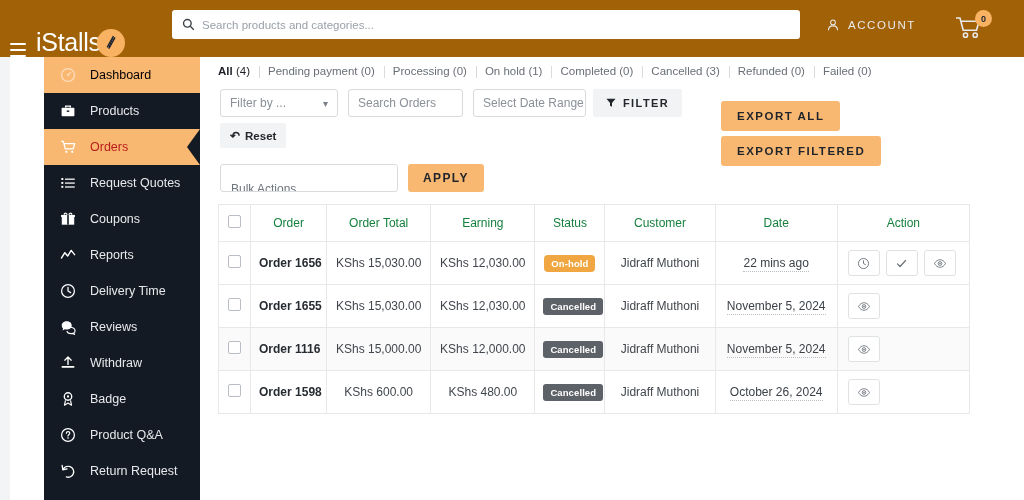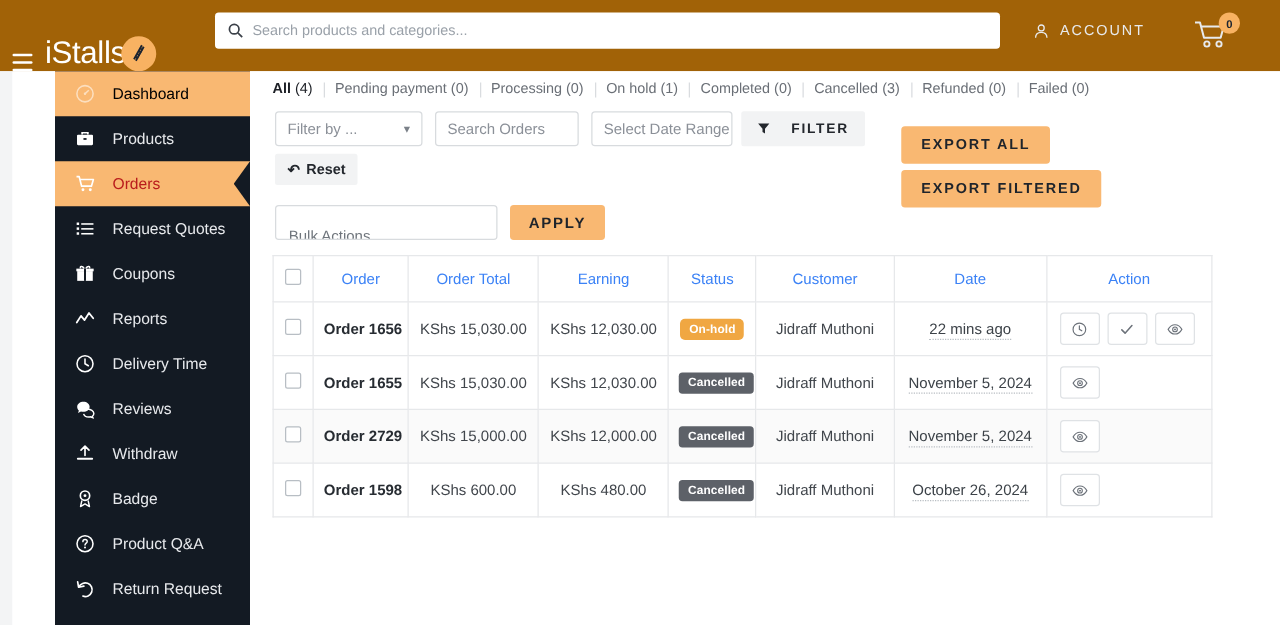--- a/index.html
+++ b/index.html
@@ -91,21 +91,21 @@
     font-size:12px; color:#8b9098; padding:0 9px; display:flex; align-items:center;
     font-family:"Liberation Sans", sans-serif; overflow:hidden; white-space:nowrap;
   }
   .sel-filter { width:118px; justify-content:space-between; cursor:pointer; }
   .sel-filter .chev { color:#7b8189; font-size:10px; margin-left:6px; }
   .inp-search { width:115px; margin-left:10px; cursor:text; }
   .inp-date { width:113px; margin-left:10px; cursor:text; }
   .btn-filter {
     height:28px; margin-left:7px; background:#f2f3f4; border:none; border-radius:2px;
     display:flex; align-items:center; padding:0 13px; font-size:11px; letter-spacing:1.4px;
-    color:#23272d; font-weight:bold; cursor:pointer; font-family:"Liberation Sans", sans-serif;gap:10px;
+    color:#23272d; font-weight:bold; cursor:pointer; font-family:"Liberation Sans", sans-serif;
   }
   .funnel { width:10px; height:10px; margin-right:7px; }
   .btn-reset {
     margin:6px 0 0 20px; height:25px; background:#f2f3f4; border:none; border-radius:2px;
     display:inline-flex; align-items:center; padding:0 10px; font-size:11.5px;
     color:#23272d; font-weight:bold; cursor:pointer; font-family:"Liberation Sans", sans-serif;
   }
   .btn-reset .rico { margin-right:5px; font-size:12px; }
 
   .exports { position:absolute; left:521px; top:44px; }
@@ -130,21 +130,21 @@
     padding:7px 15px; cursor:pointer; font-family:"Liberation Sans", sans-serif;
   }
 
   
   .tbl-wrap { padding:12px 0 0 18px; }
   table.orders { border-collapse:collapse; width:752px; table-layout:fixed; }
   table.orders th, table.orders td {
     border:1px solid #e6e8ea; font-size:12px; color:#3c4248; padding:0 8px; height:43px;
     text-align:center; vertical-align:middle; overflow:hidden; white-space:nowrap;
   }
-  table.orders th { color:#3b82f6; font-weight:normal; height:37px; }
+  table.orders th { color:#15803d; font-weight:normal; height:37px; }
   .c-check { width:32px; }
   .c-order { width:76px; }
   .c-total { width:104px; }
   .c-earn  { width:104px; }
   .c-status{ width:70px; }
   .c-cust  { width:110px; }
   .c-date  { width:122px; }
   .c-act   { width:132px; }
   table.orders td.cell-order { font-weight:bold; color:#272c32; }
   table.orders td.cell-money { color:#41464c; }
@@ -478,21 +478,21 @@
                       <circle cx="9" cy="9" r="2.6" stroke="#6c727a" stroke-width="1.2" fill="none"></circle>
                       <circle cx="9" cy="9" r="1.1" fill="#6c727a"></circle>
                     </svg>
                 </span>
               </div>
             </td>
           </tr>
 
           <tr class="alt">
             <td class="c-check"><span class="cbx"></span></td>
-            <td class="cell-order">Order 2729</td>
+            <td class="cell-order">Order 1116</td>
             <td class="cell-money">KShs 15,000.00</td>
             <td class="cell-money">KShs 12,000.00</td>
             <td><span class="badge cancelled">Cancelled</span></td>
             <td class="cell-cust">Jidraff Muthoni</td>
             <td><span class="date-link">November 5, 2024</span></td>
             <td>
               <div class="acts">
                 <span class="act-btn">
                   <svg width="14" height="13" viewBox="0 0 18 18">
                       <path d="M1.4 9 C3.4 5.4 6 3.8 9 3.8 C12 3.8 14.6 5.4 16.6 9 C14.6 12.6 12 14.2 9 14.2 C6 14.2 3.4 12.6 1.4 9 Z" stroke="#6c727a" stroke-width="1.2" fill="none"></path>

